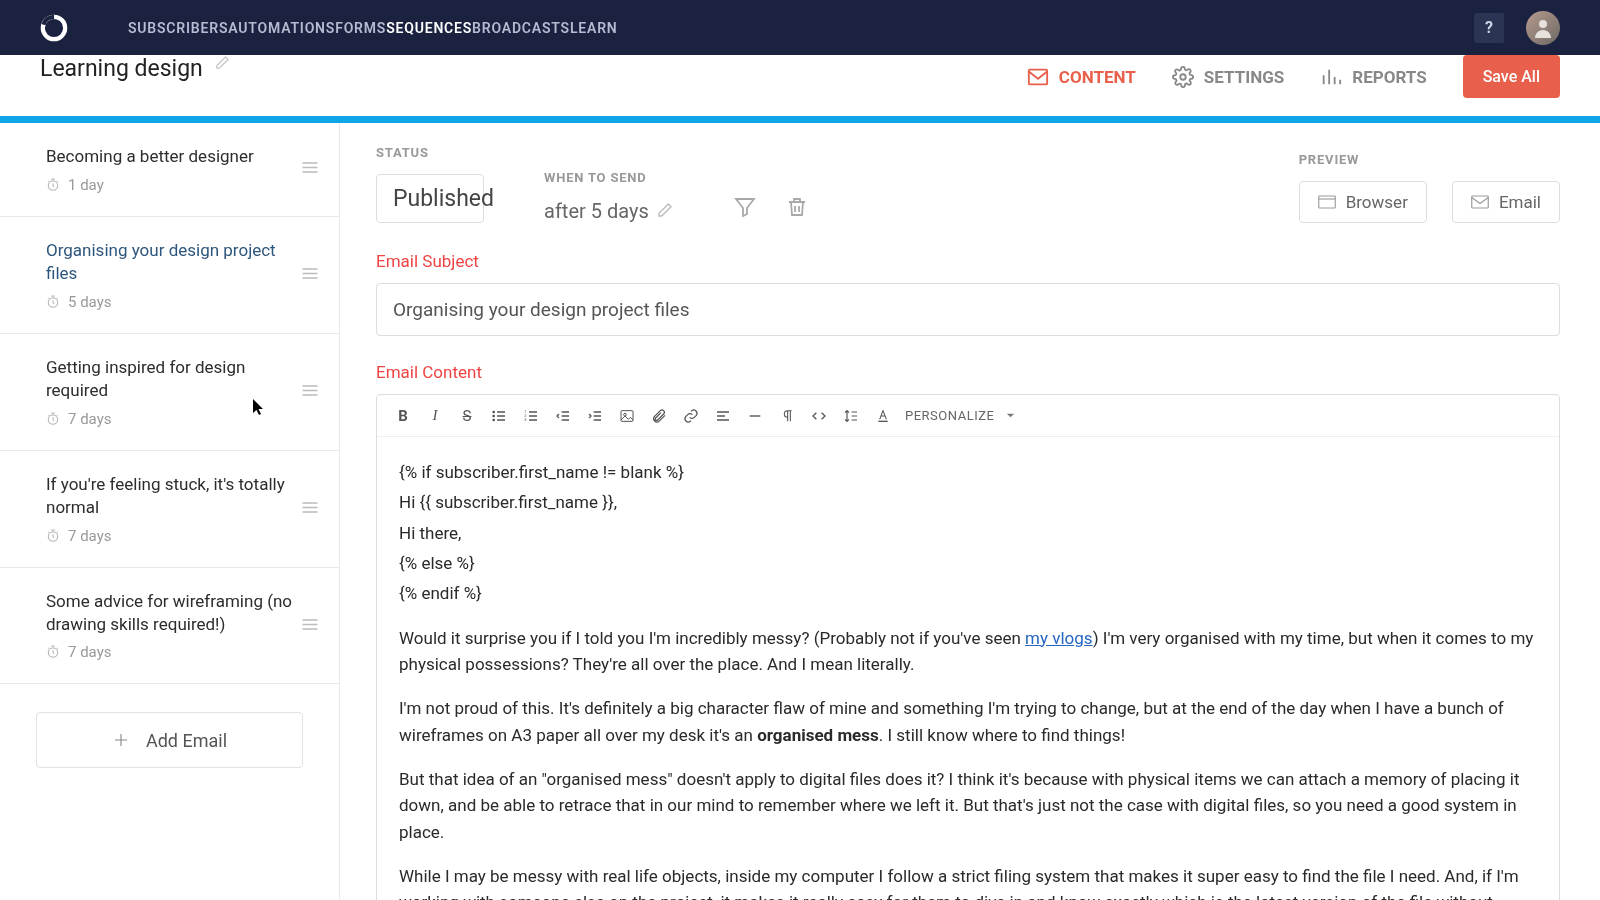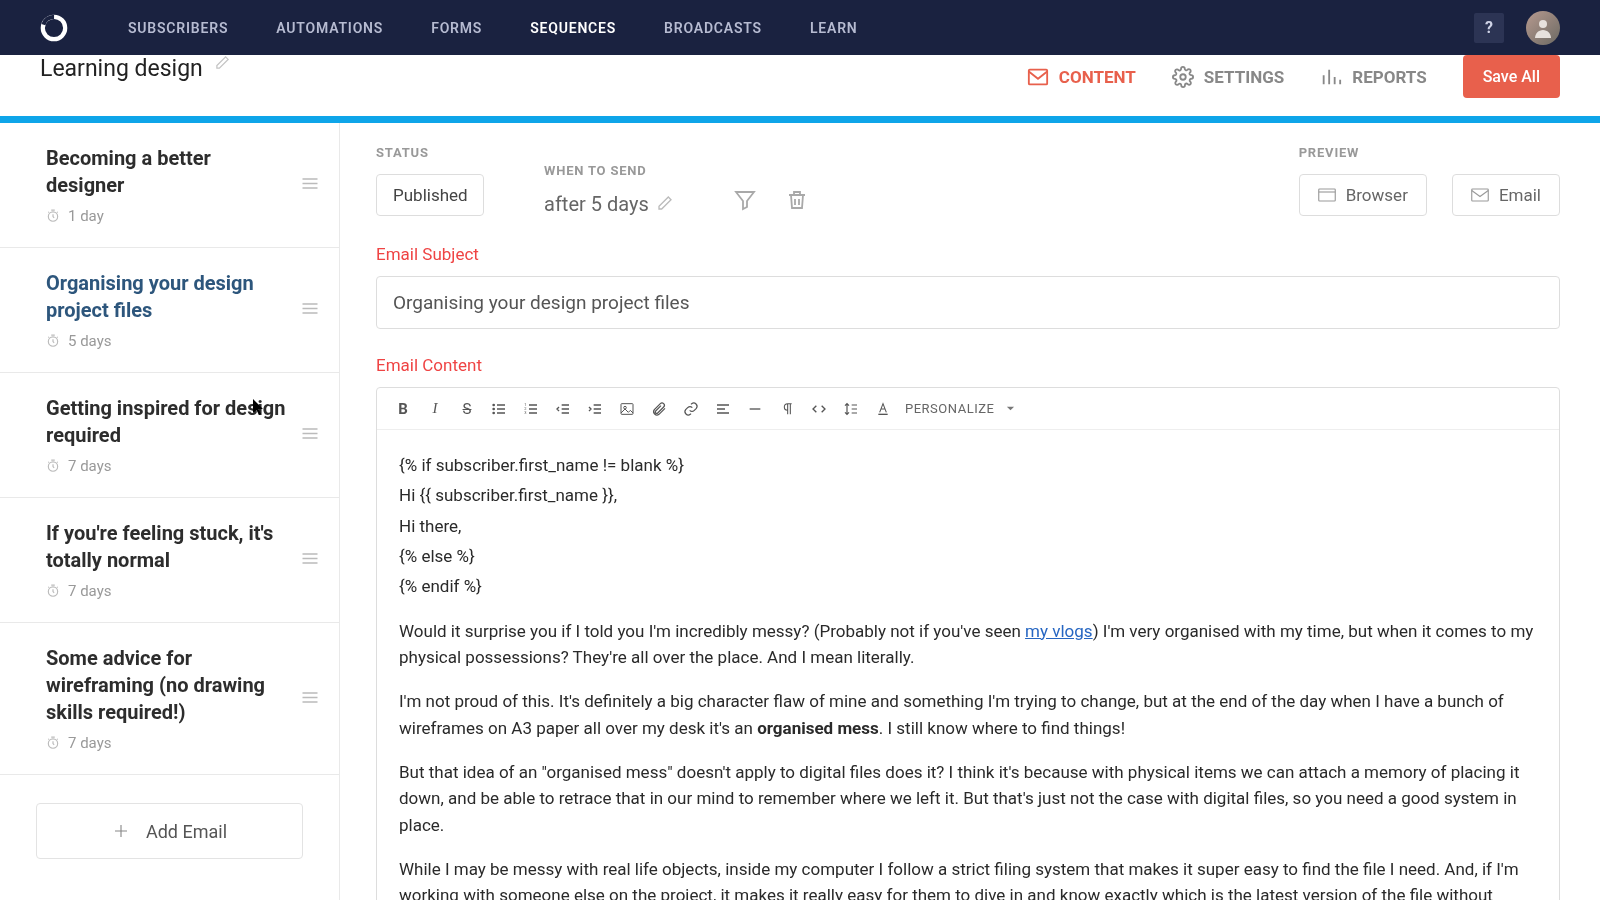--- a/index.html
+++ b/index.html
@@ -1,21 +1,21 @@
 <!DOCTYPE html>
 <html><head>
 <meta charset="utf-8">
 <style>
 *{margin:0;padding:0;box-sizing:border-box;font-family:-apple-system,BlinkMacSystemFont,"Segoe UI",Roboto,sans-serif}
 body{background:#fff;color:#2a2a2a;width:1600px;height:900px;overflow:hidden}
 
 .topnav{height:55px;background:#1a2240;display:flex;align-items:center;padding:0 40px;position:relative}
 .logo{width:28px;height:28px;margin-right:60px}
 .logo svg{width:100%;height:100%}
-.nav-items{display:flex;gap:48px}
+.nav-items{display:flex;}
 .nav-item{color:#b6bbd1;font-size:14px;font-weight:600;letter-spacing:0.8px;cursor:pointer;position:relative;padding:18px 0}
 .nav-item.active{color:#fff}
 .nav-item.active::before{content:"";position:absolute;top:-18px;left:-18px;right:-18px;height:4px;background:#e8604c}
 .topnav-right{margin-left:auto;display:flex;align-items:center;gap:22px}
 .help{width:30px;height:30px;background:#2c3454;display:flex;align-items:center;justify-content:center;color:#cfd3e6;font-weight:700;font-size:16px;border-radius:2px;cursor:pointer}
 .avatar{width:34px;height:34px;border-radius:50%;background:linear-gradient(135deg,#b79a8f,#6b6963);display:flex;align-items:center;justify-content:center;overflow:hidden;cursor:pointer}
 .avatar svg{width:24px;height:24px;fill:#e7e1dd}
 
 .subheader{height:68px;display:flex;align-items:flex-start;padding:0 40px;border-bottom:7px solid #0ea5e9}
 .seq-title{font-size:23px;font-weight:400;color:#222;margin-right:12px}
@@ -23,35 +23,35 @@
 .subheader-right{margin-left:auto;display:flex;align-items:center;gap:36px}
 .sub-tab{display:flex;align-items:center;gap:10px;font-size:17px;font-weight:700;color:#888;cursor:pointer}
 .sub-tab.active{color:#e8604c}
 .sub-tab svg{width:22px;height:22px}
 .save-btn{background:#e8604c;color:#fff;border:none;padding:12px 20px;font-size:16px;font-weight:500;border-radius:4px;cursor:pointer}
 
 .main{display:flex;height:calc(900px - 55px - 68px)}
 .sidebar{width:340px;border-right:1px solid #e9e9e9;padding:0;overflow:auto}
 .email-item{padding:22px 46px 22px 46px;border-bottom:1px solid #e9e9e9;position:relative;cursor:pointer}
 .email-item.selected{background:#fff}
-.email-title{font-size:20px;font-weight:700;color:#2d2d2d;line-height:1.35;margin-bottom:8px;max-width:250px}
+.email-title{font-size:17px;font-weight:400;color:#2d2d2d;line-height:1.35;margin-bottom:8px;max-width:250px}
 .email-item.selected .email-title{color:#2d567c}
 .email-delay{font-size:15px;color:#999;display:flex;align-items:center;gap:8px}
 .email-delay svg{width:14px;height:14px;stroke:#bbb}
 .drag{position:absolute;right:20px;top:50%;transform:translateY(-50%);color:#bbb;cursor:grab}
 .drag svg{width:18px;height:14px}
 .add-row{padding:28px 36px}
 .add-btn{width:100%;height:56px;border:1px solid #e3e3e3;background:#fff;border-radius:4px;font-size:18px;color:#555;display:flex;align-items:center;justify-content:center;gap:16px;cursor:pointer}
 .add-btn svg{width:18px;height:18px;stroke:#888}
 
 .content{flex:1;padding:22px 40px 0 36px;overflow:auto}
 .row1{display:flex;align-items:flex-end;gap:0;margin-bottom:28px}
 .field-group{display:flex;flex-direction:column}
 .field-label{font-size:13px;font-weight:700;letter-spacing:0.8px;color:#999;margin-bottom:14px}
-.status-select{display:flex;align-items:center;gap:14px;border:1px solid #ddd;border-radius:4px;padding:10px 16px;font-size:17px;color:#444;cursor:pointer;width:108px;justify-content:space-between}
+.status-select{display:flex;align-items:center;gap:14px;border:1px solid #ddd;border-radius:4px;padding:10px 16px;font-size:23px;color:#444;cursor:pointer;width:108px;justify-content:space-between}
 .status-select svg{width:11px;height:11px;fill:#777}
 .when{font-size:20px;color:#666;display:flex;align-items:center;gap:8px}
 .when-edit{color:#bbb;cursor:pointer}
 .row1-icons{display:flex;gap:28px;align-items:center;margin-left:60px;margin-top:32px}
 .row1-icons svg{width:24px;height:24px;stroke:#a9a9a9;cursor:pointer}
 .preview-group{margin-left:auto}
 .preview-btns{display:flex;gap:25px}
 .pv-btn{border:1px solid #ddd;background:#fff;border-radius:4px;padding:10px 18px;display:flex;align-items:center;gap:10px;font-size:17px;color:#666;cursor:pointer}
 .pv-btn svg{width:18px;height:14px;stroke:#999;fill:none}
 .section-label{font-size:17px;color:#ef4444;margin-bottom:12px}

